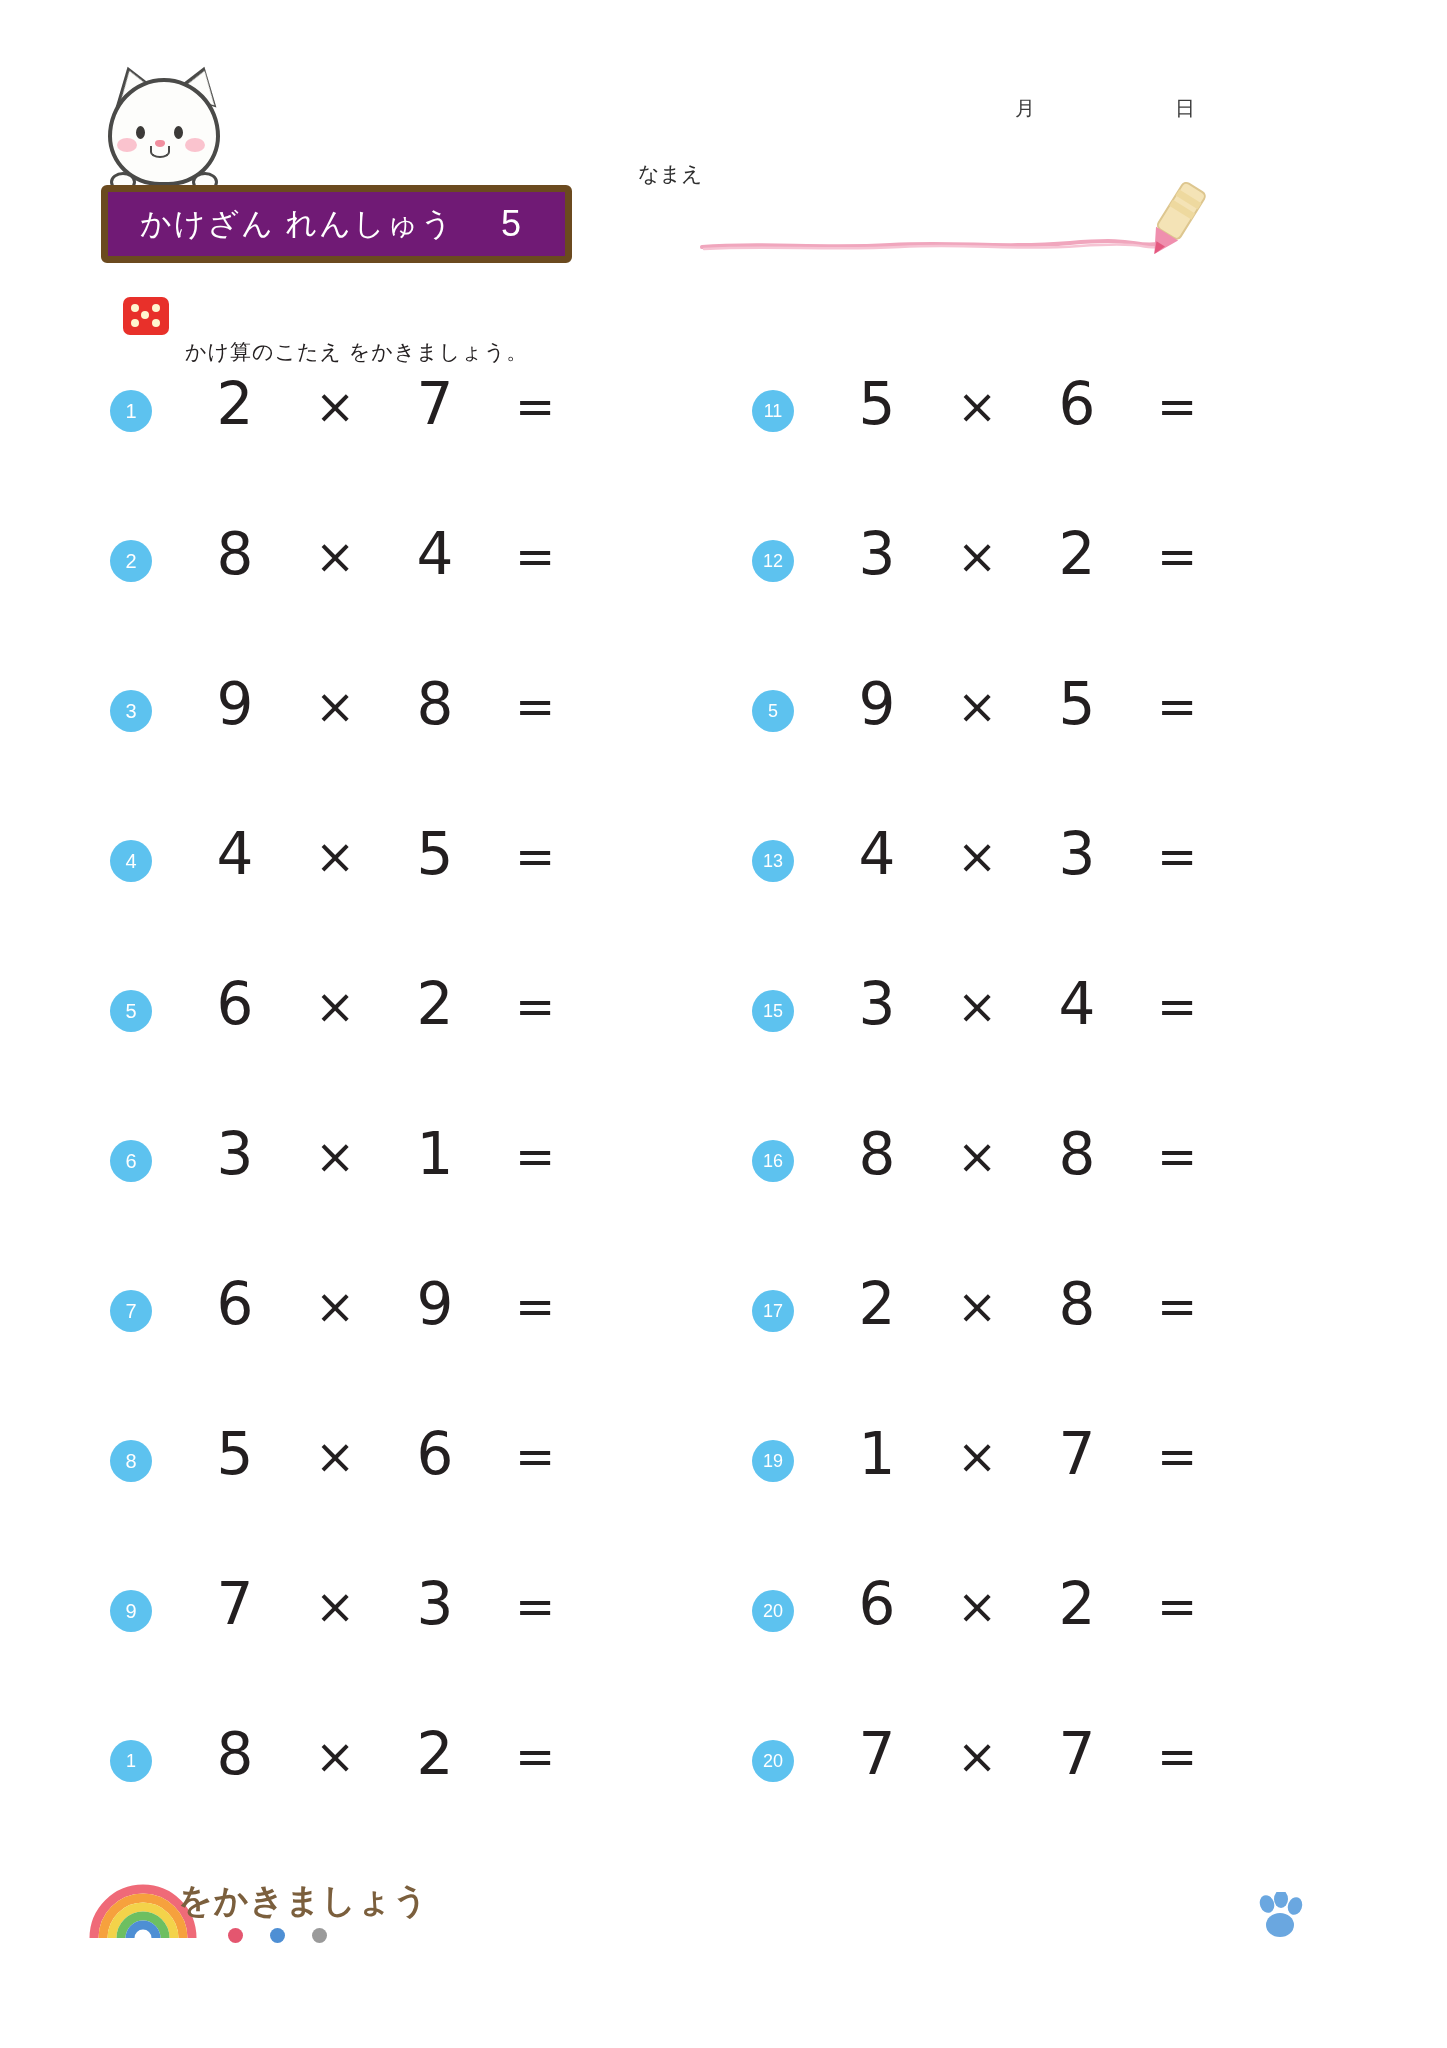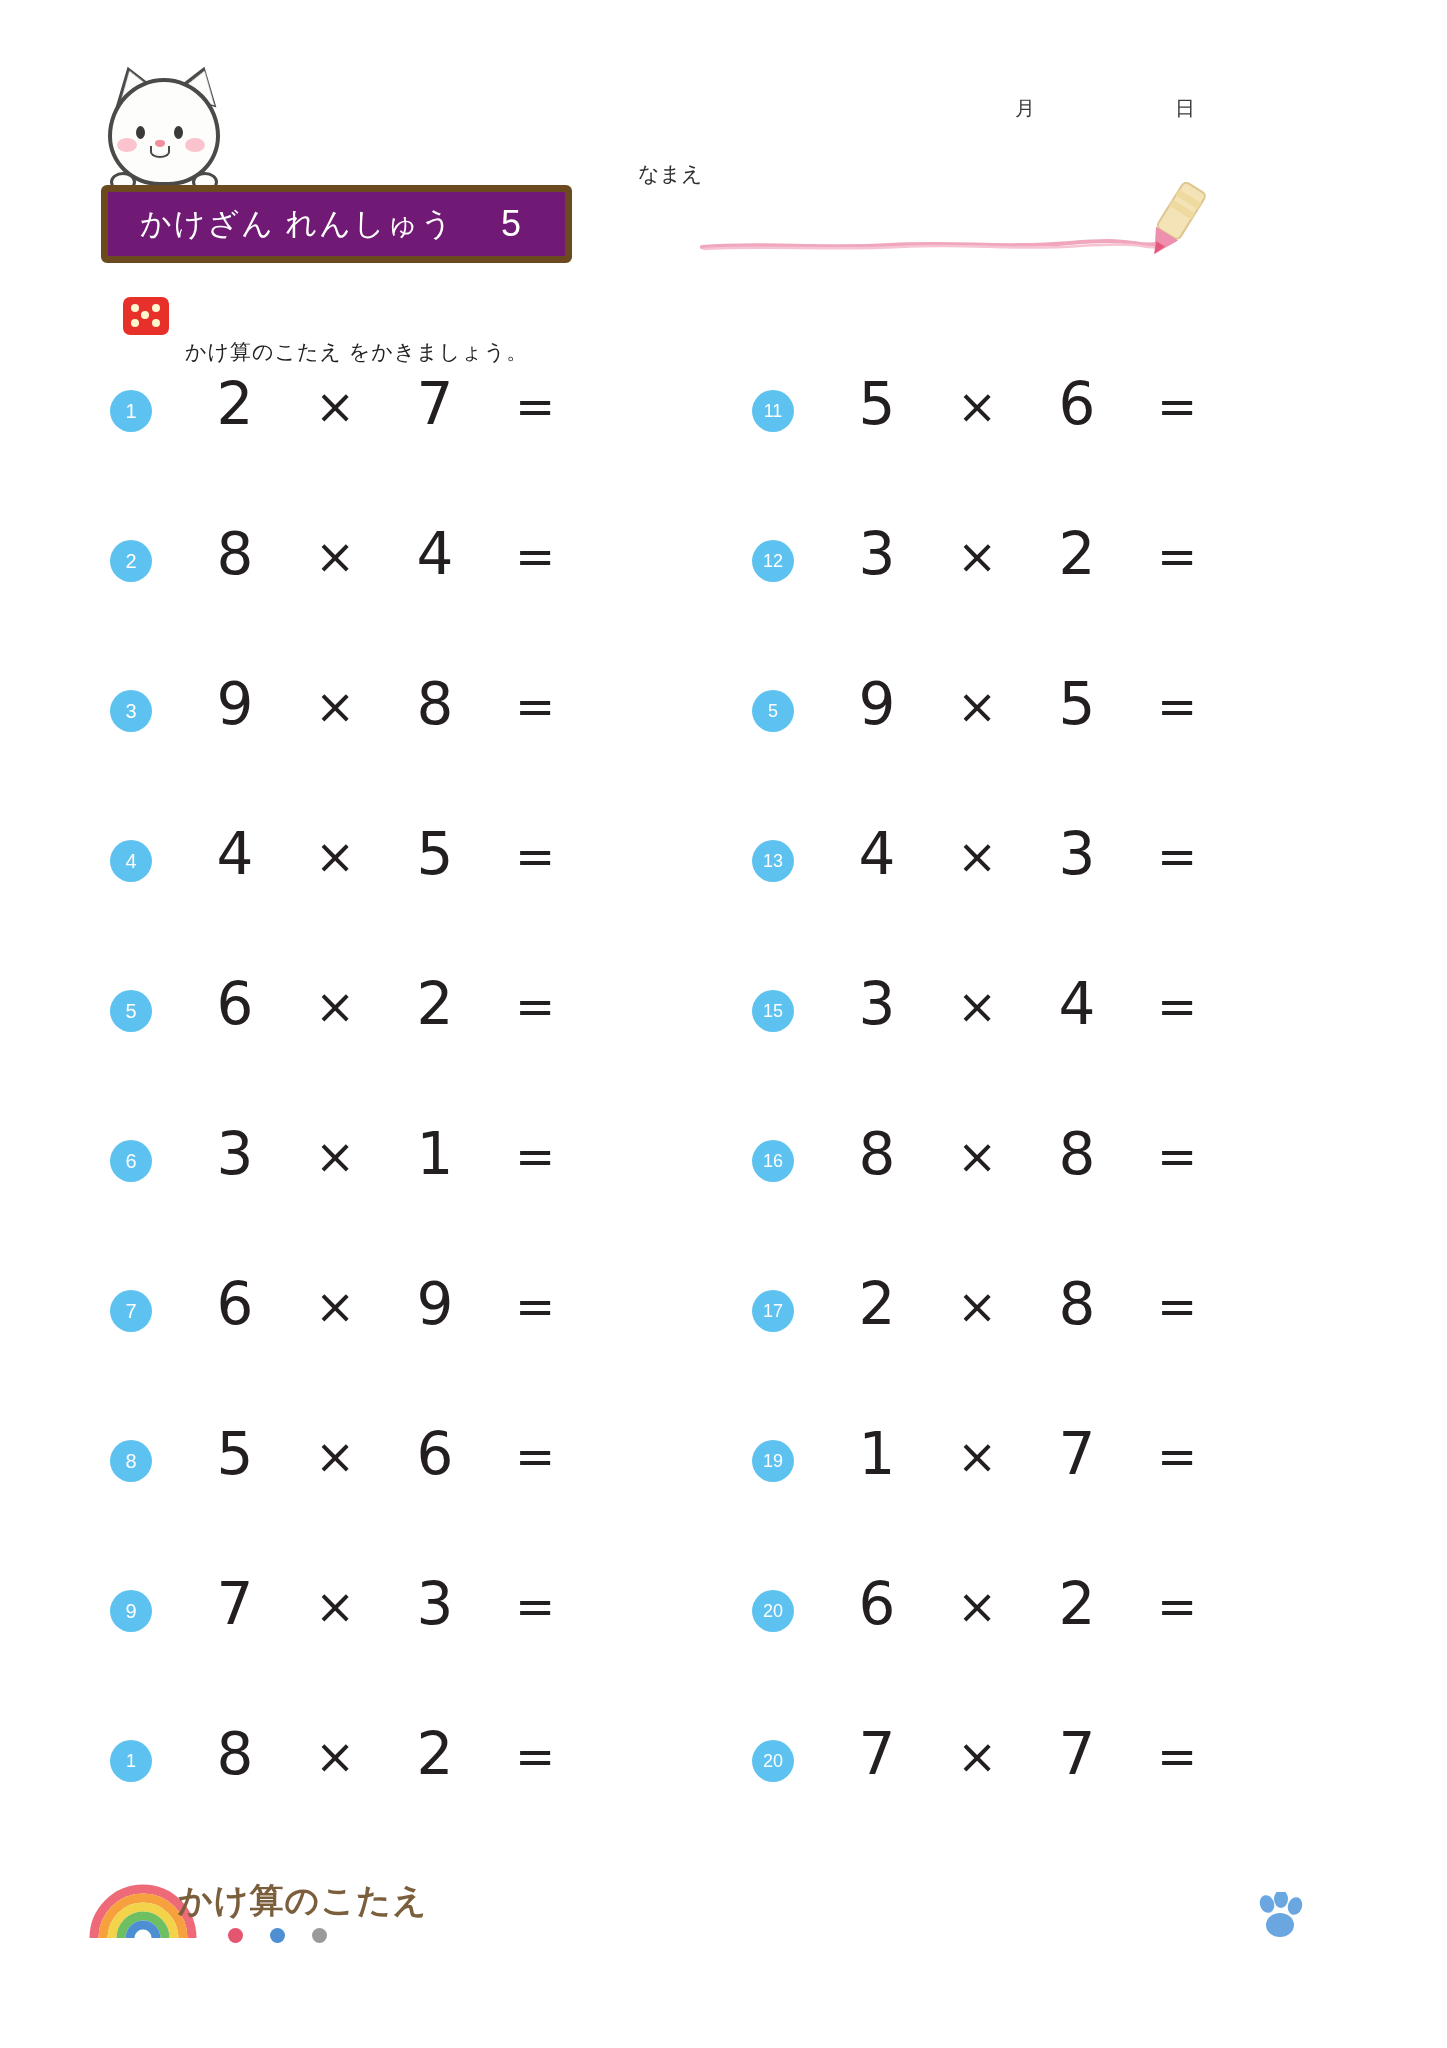--- a/index.html
+++ b/index.html
@@ -523,21 +523,21 @@
 </div>
 
 <div class="footer">
   <svg class="rainbow" viewBox="0 0 110 58">
     <path d="M6 56 A 49 49 0 0 1 104 56" fill="none" stroke="#ef6a78" stroke-width="9"></path>
     <path d="M15 56 A 40 40 0 0 1 95 56" fill="none" stroke="#f6a13d" stroke-width="9"></path>
     <path d="M24 56 A 31 31 0 0 1 86 56" fill="none" stroke="#f3d34a" stroke-width="9"></path>
     <path d="M33 56 A 22 22 0 0 1 77 56" fill="none" stroke="#6dbf61" stroke-width="9"></path>
     <path d="M42 56 A 13 13 0 0 1 68 56" fill="none" stroke="#4e8fd4" stroke-width="9"></path>
   </svg>
-  <div class="brand">かけ算のこたえ</div>
+  <div class="brand">をかきましょう</div>
   <div class="dots">
     <span class="d1"></span>
     <span class="d2"></span>
     <span class="d3"></span>
   </div>
   <svg class="pawmark" viewBox="0 0 50 48">
     <ellipse cx="12" cy="12" rx="7" ry="9" fill="#6aa7e0" transform="rotate(-20 12 12)"></ellipse>
     <ellipse cx="26" cy="7" rx="7" ry="9" fill="#6aa7e0"></ellipse>
     <ellipse cx="40" cy="14" rx="7" ry="9" fill="#6aa7e0" transform="rotate(20 40 14)"></ellipse>
     <ellipse cx="25" cy="33" rx="14" ry="12" fill="#6aa7e0"></ellipse>

